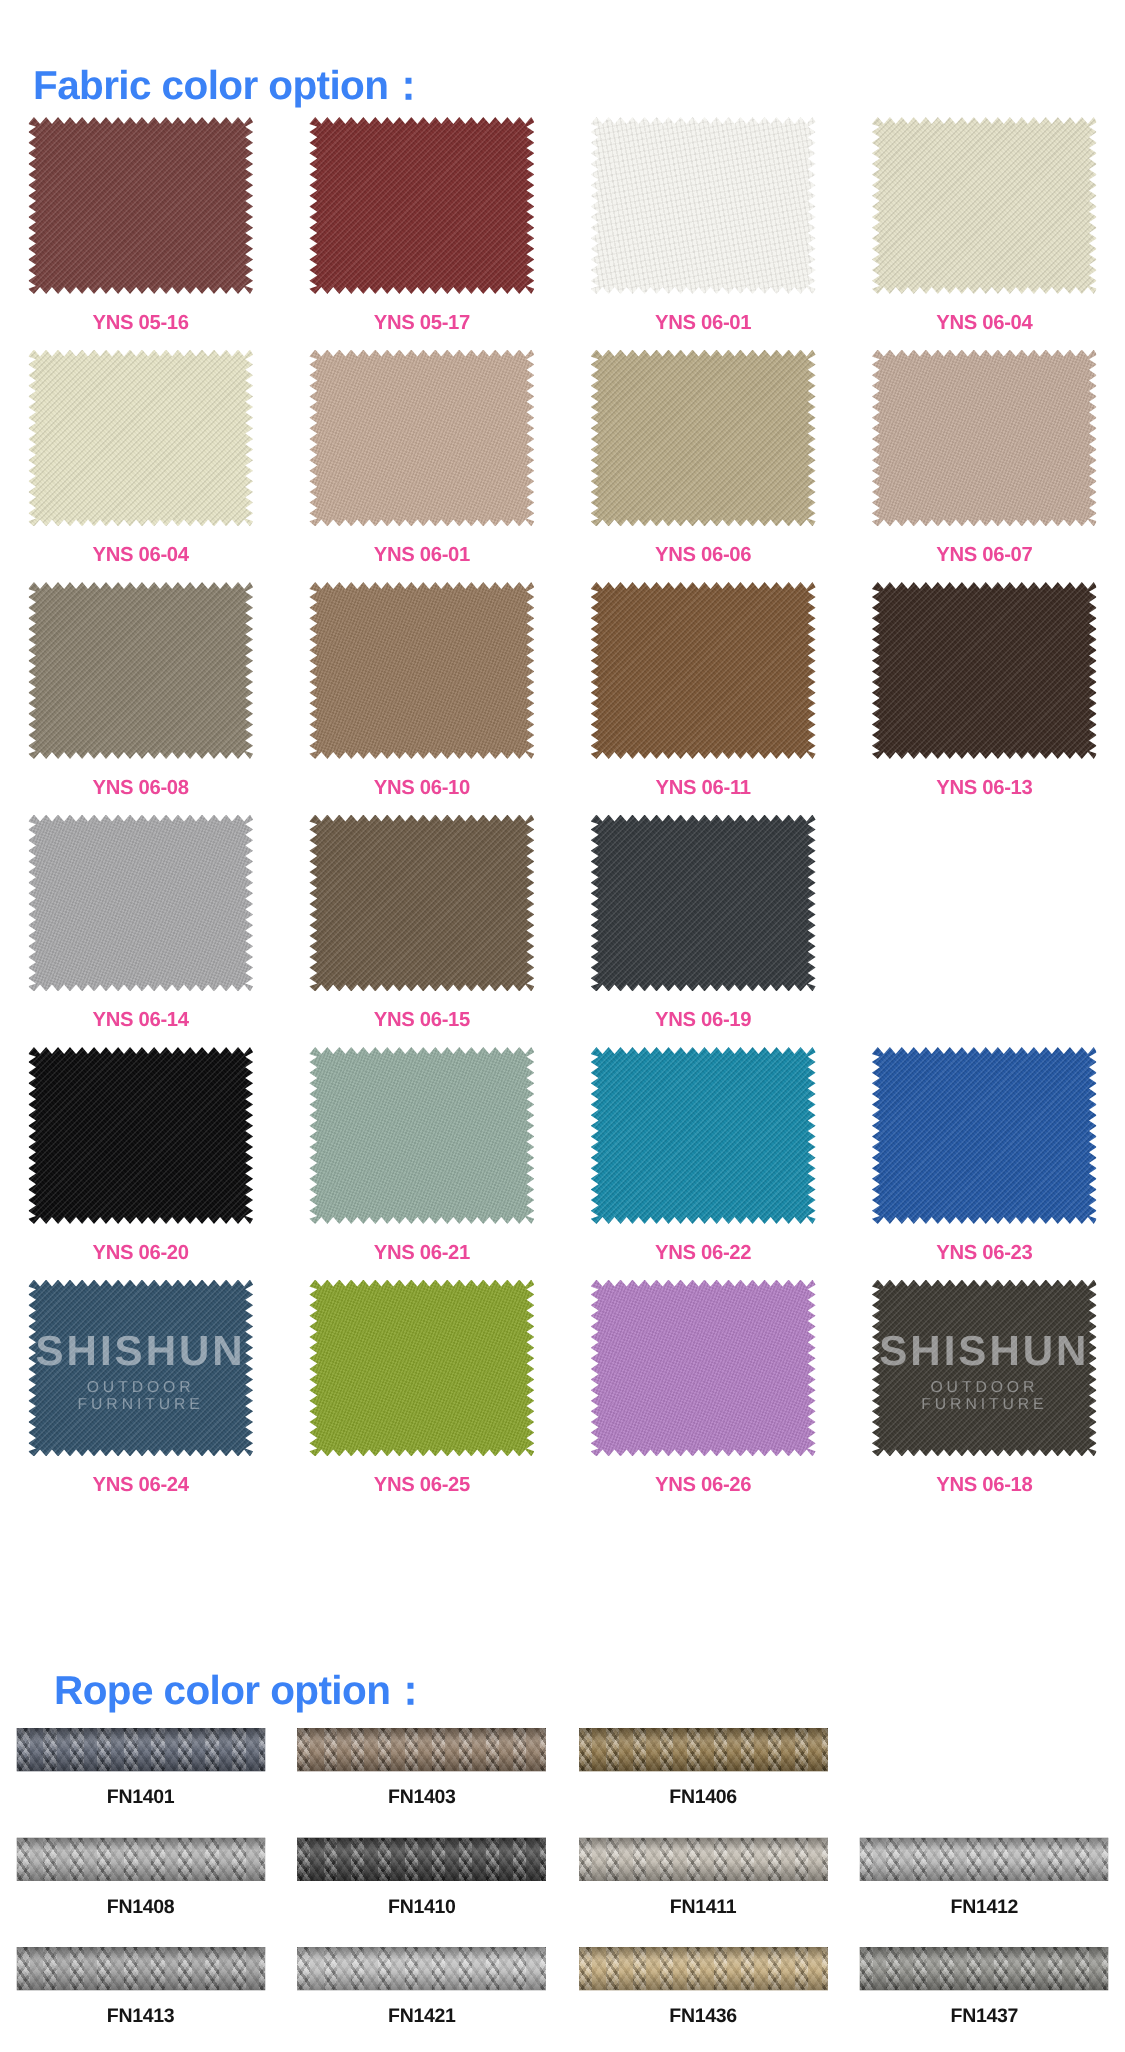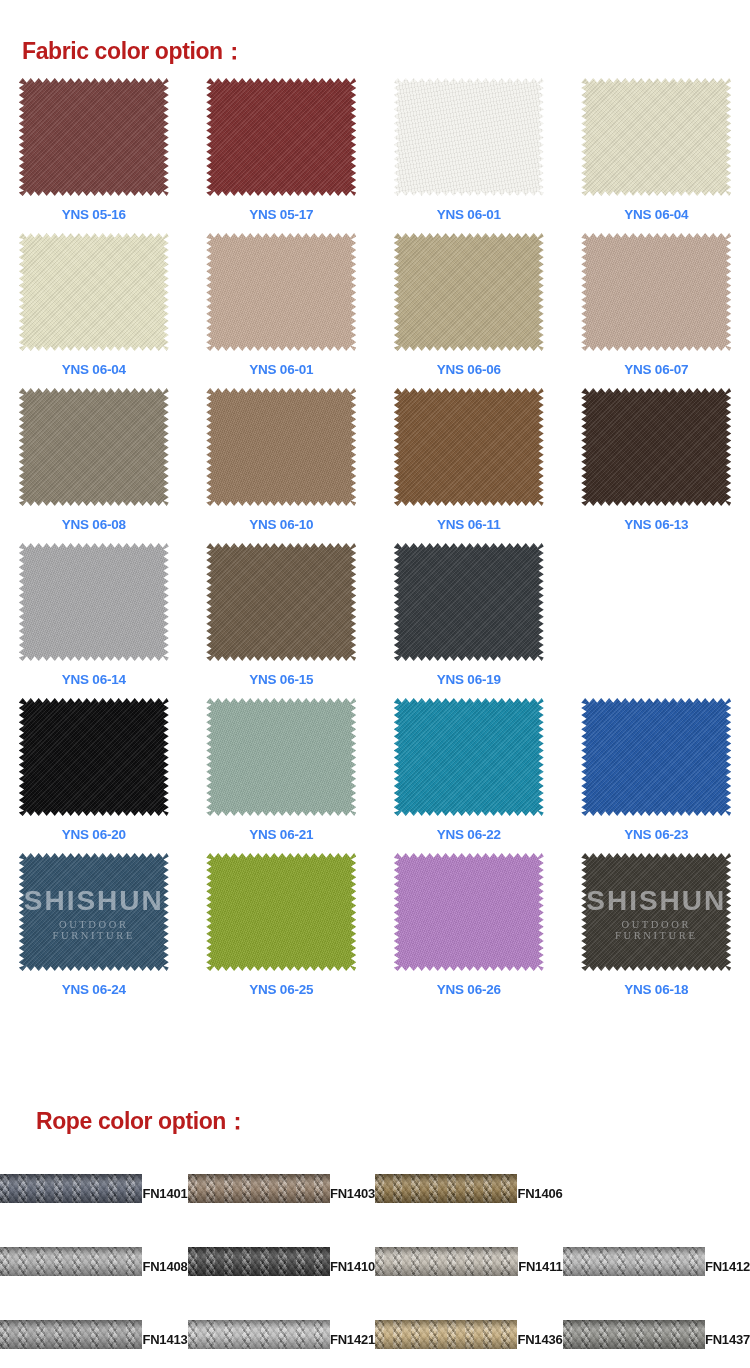--- a/index.html
+++ b/index.html
@@ -19,24 +19,24 @@
 
   .page {
     position: relative;
     width: 750px;
     height: 1368px;
     background: #ffffff;
   }
 
   
   .section-title {
-    font-size: 23px;
+    font-size: 27px;
     font-weight: bold;
     letter-spacing: -0.4px;
-    color: #b91c1c;
+    color: #3b82f6;
     font-family: "Liberation Sans", "DejaVu Sans", sans-serif;
   }
   #fabric-title {
     position: absolute;
     left: 22px;
     top: 21px;
   }
   #rope-title {
     position: absolute;
     left: 36px;
@@ -159,46 +159,47 @@
     line-height: 1;
     font-family: "Liberation Sans", "DejaVu Sans", sans-serif;
   }
   .wm-sub {
     display: block;
     margin-top: 5px;
     font-size: 10.5px;
     letter-spacing: 2.6px;
     color: rgba(232,236,240,0.45);
     line-height: 1;
-    font-family: Liberation Serif, serif;
+    font-family: Liberation Sans, sans-serif;
   }
 
   .swatch-label {
     margin-top: 11px;
     font-size: 13.5px;
     font-weight: bold;
     letter-spacing: -0.2px;
-    color: #3b82f6;
+    color: #ec4899;
     white-space: nowrap;
   }
 
   
   #rope-grid {
     position: absolute;
     left: 0;
     top: 1152px;
     width: 750px;
   }
   .rope-row {
     display: flex;
     height: 73px;
   }
   .rope-cell {
     width: 187.5px;
     display: flex;
+    flex-direction: column;
     align-items: center;
   }
   .rope-wrap {
     position: relative;
     width: 166px;
     height: 29px;
     overflow: hidden;
   }
   .rope {
     position: absolute;

